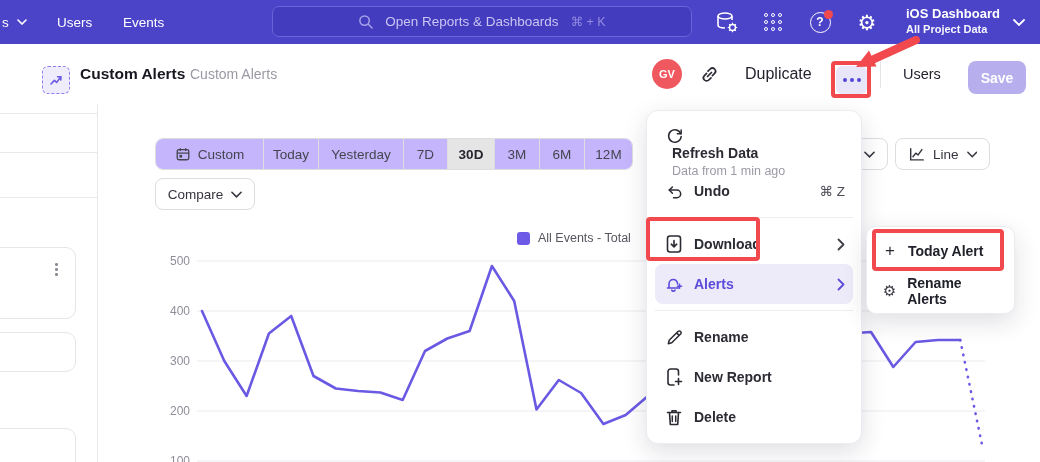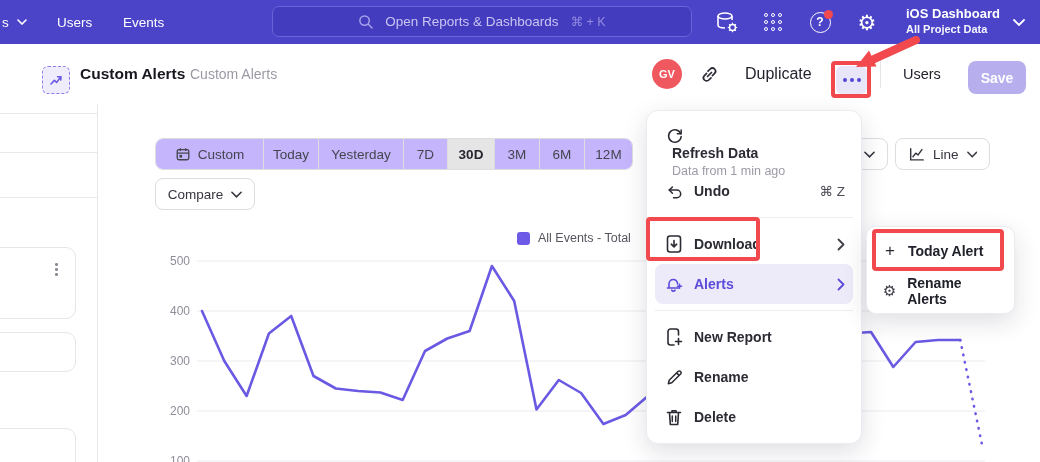--- a/index.html
+++ b/index.html
@@ -330,35 +330,35 @@
       <span class="mlabel">Alerts</span>
       <span class="mright">
         <svg class="ic" width="8" height="13" viewBox="0 0 8 13">
             <path d="M1.5 1.5l5 5-5 5" fill="none" stroke="#5a4bdb" stroke-width="1.8" stroke-linecap="round" stroke-linejoin="round"></path>
           </svg>
       </span>
     </div>
     <div class="mdiv"></div>
     <div class="mrow">
       <span class="mic">
+        <svg class="ic" width="19" height="19" viewBox="0 0 20 20">
+            <path d="M3.5 16.5l.9-3.6 9.3-9.3a1.9 1.9 0 0 1 2.7 2.7l-9.3 9.3-3.6.9z" fill="none" stroke="#2b2b34" stroke-width="1.6" stroke-linejoin="round"></path>
+            <path d="M12.2 5.1l2.7 2.7" stroke="#2b2b34" stroke-width="1.6"></path>
+          </svg>
+      </span>
+      <span class="mlabel">Rename</span>
+    </div>
+    <div class="mrow">
+      <span class="mic">
         <svg class="ic" width="18" height="20" viewBox="0 0 18 20">
             <path d="M13.5 8V4.5A2.5 2.5 0 0 0 11 2H5.5A2.5 2.5 0 0 0 3 4.5v11A2.5 2.5 0 0 0 5.5 18H9" fill="none" stroke="#2b2b34" stroke-width="1.6" stroke-linecap="round"></path>
             <path d="M13.5 11.5v6M10.5 14.5h6" stroke="#2b2b34" stroke-width="1.6" stroke-linecap="round"></path>
           </svg>
       </span>
       <span class="mlabel">New Report</span>
-    </div>
-    <div class="mrow">
-      <span class="mic">
-        <svg class="ic" width="19" height="19" viewBox="0 0 20 20">
-            <path d="M3.5 16.5l.9-3.6 9.3-9.3a1.9 1.9 0 0 1 2.7 2.7l-9.3 9.3-3.6.9z" fill="none" stroke="#2b2b34" stroke-width="1.6" stroke-linejoin="round"></path>
-            <path d="M12.2 5.1l2.7 2.7" stroke="#2b2b34" stroke-width="1.6"></path>
-          </svg>
-      </span>
-      <span class="mlabel">Rename</span>
     </div>
     <div class="mrow">
       <span class="mic">
         <svg class="ic" width="18" height="19" viewBox="0 0 18 19">
             <path d="M2.5 4.5h13M7 4.5V2.8h4v1.7M4.5 4.5l.8 12h7.4l.8-12" fill="none" stroke="#2b2b34" stroke-width="1.6" stroke-linecap="round" stroke-linejoin="round"></path>
             <path d="M7.3 8v5.5M10.7 8v5.5" stroke="#2b2b34" stroke-width="1.5" stroke-linecap="round"></path>
           </svg>
       </span>
       <span class="mlabel">Delete</span>
     </div>

